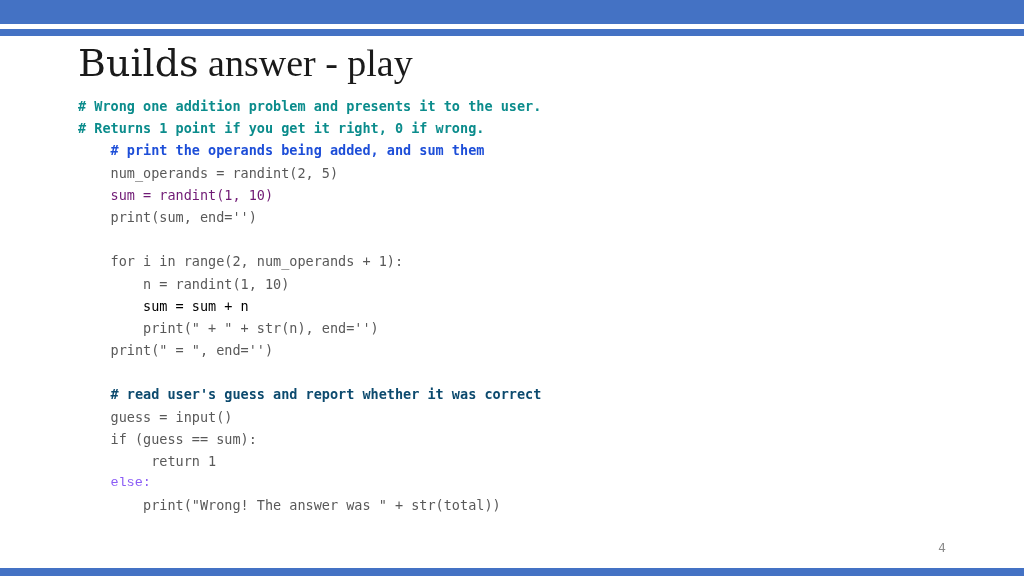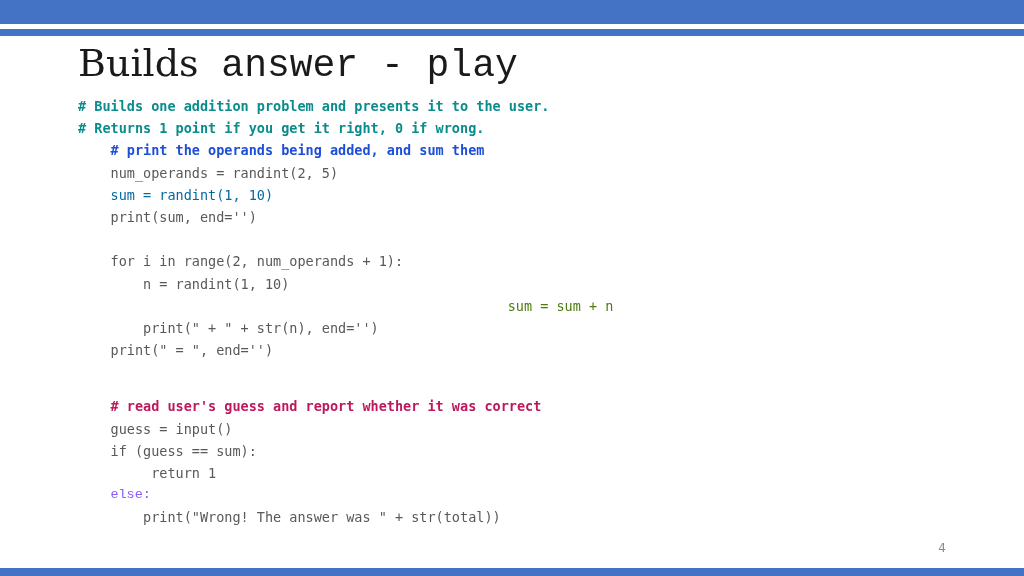--- a/index.html
+++ b/index.html
@@ -50,21 +50,21 @@
     line-height: 48px;
     color: #1a1a1a;
     white-space: pre;
     font-weight: 400;
   }
   .slide-title .t-serif {
     font-family: "DejaVu Serif", serif;
     font-weight: 400;
   }
   .slide-title .t-sans {
-    font-family: Liberation Mono, monospace;
+    font-family: Liberation Serif, serif;
     font-weight: 400;
   }
 
   
   .code-block {
     position: absolute;
     left: 78px;
     top: 95px;
     width: 900px;
     font-family: "DejaVu Sans Mono", "Liberation Mono", monospace;
@@ -98,34 +98,34 @@
 </style>
 </head>
 <body style="background: rgb(255, 255, 255);">
 
 <div class="top-band" style="background: rgb(68, 114, 196);"></div>
 <div class="top-rule" style="background: rgb(68, 114, 196);"></div>
 
 <div class="slide-title" style="color: rgb(26, 26, 26);"><span class="t-serif">Builds</span><span class="t-sans"> answer - play</span></div>
 
 <div class="code-block">
-    <div class="code-line comment" style="color: rgb(11, 140, 140);"># Builds one addition problem and presents it to the user.</div>
+    <div class="code-line comment" style="color: rgb(11, 140, 140);"># Wrong one addition problem and presents it to the user.</div>
     <div class="code-line comment" style="color: rgb(11, 140, 140);"># Returns 1 point if you get it right, 0 if wrong.</div>
     <div class="code-line comment" style="color: #1d4ed8;">    # print the operands being added, and sum them</div>
     <div class="code-line" style="color: rgb(89, 89, 89);">    num_operands = randint(2, 5)</div>
-    <div class="code-line" style="color: #0369a1;">    sum = randint(1, 10)</div>
+    <div class="code-line" style="color: #701a75;">    sum = randint(1, 10)</div>
     <div class="code-line" style="color: rgb(89, 89, 89);">    print(sum, end='')</div>
     <div class="code-line blank" style="color: rgb(89, 89, 89);">&nbsp;</div>
     <div class="code-line" style="color: rgb(89, 89, 89);">    for i in range(2, num_operands + 1):</div>
     <div class="code-line" style="color: rgb(89, 89, 89);">        n = randint(1, 10)</div>
-    <div class="code-line" style="color: #4d7c0f; text-align: center;">        sum = sum + n</div>
+    <div class="code-line" style="color: #000000;">        sum = sum + n</div>
     <div class="code-line" style="color: rgb(89, 89, 89);">        print(" + " + str(n), end='')</div>
     <div class="code-line" style="color: rgb(89, 89, 89);">    print(" = ", end='')</div>
     <div class="code-line blank" style="color: rgb(89, 89, 89);">&nbsp;</div>
-    <div class="code-line comment" style="color: #be185d; margin-top: 12px;">    # read user's guess and report whether it was correct</div>
+    <div class="code-line comment" style="color: #0c4a6e;">    # read user's guess and report whether it was correct</div>
     <div class="code-line" style="color: rgb(89, 89, 89);">    guess = input()</div>
     <div class="code-line" style="color: rgb(89, 89, 89);">    if (guess == sum):</div>
     <div class="code-line" style="color: rgb(89, 89, 89);">         return 1</div>
     <div class="code-line" style="color: #8b5cf6; font-family: Liberation Mono, monospace;">    else:</div>
     <div class="code-line" style="color: rgb(89, 89, 89);">        print("Wrong! The answer was " + str(total))</div>
   </div>
 
 <div class="page-number" style="color: rgb(138, 138, 138);">4</div>
 
 <div class="bottom-band" style="background: rgb(68, 114, 196);"></div>

